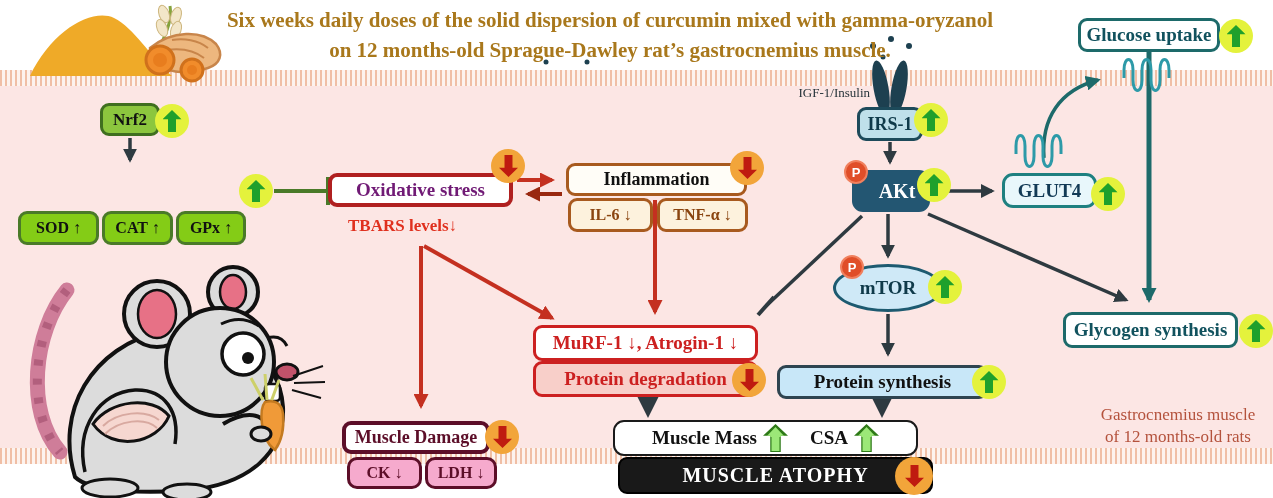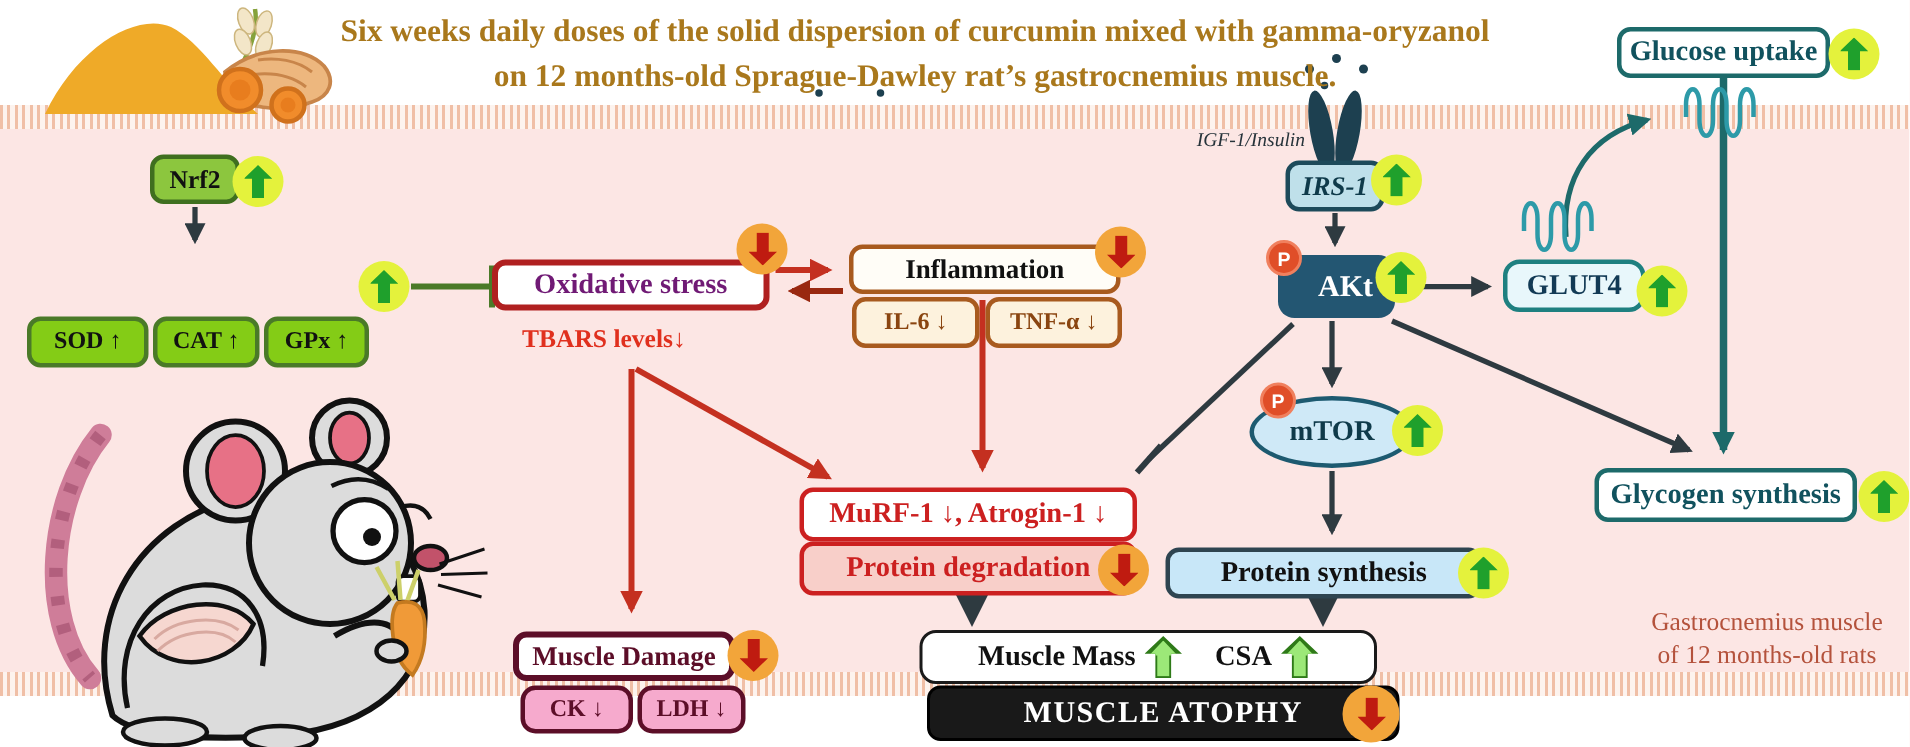--- a/index.html
+++ b/index.html
@@ -48,21 +48,21 @@
   .mmar-o{width:25px;height:28px;clip-path:polygon(50% 0%,100% 42%,71% 42%,71% 100%,29% 100%,29% 42%,0% 42%);
           background:#2e7a18;display:flex;align-items:flex-end;justify-content:center;}
   .mmar-i{width:19px;height:24px;clip-path:polygon(50% 0%,100% 42%,71% 42%,71% 100%,29% 100%,29% 42%,0% 42%);
           background:#9ce878;margin-bottom:1px;}
   
   .title{position:absolute;left:140px;top:5px;width:940px;text-align:center;color:#a9781c;
          font-weight:bold;font-size:21px;line-height:1.45;z-index:3;}
   .tbars{position:absolute;left:348px;top:216px;width:160px;color:#e0301e;font-weight:bold;
          font-size:17px;z-index:3;}
   .igf-label{position:absolute;left:788px;top:85px;width:82px;color:#26333a;font-size:13px;
-             z-index:3;text-align:right;font-style:italic;}
+             z-index:3;text-align:right;}
   .caption{position:absolute;left:1086px;top:404px;width:184px;text-align:center;color:#b4523c;
            font-size:17px;line-height:1.3;z-index:3;}
   svg.overlay{position:absolute;left:0;top:0;z-index:2;}
   svg.art{position:absolute;z-index:2;}
 </style>
 </head>
 <body>
 
 <div id="canvas">
 
@@ -253,21 +253,21 @@
   </div>
   <div class="box k2" style="left:618px;top:457px;width:315px;height:37px;">
       <span>MUSCLE ATOPHY</span>
     </div>
   <div class="badge down big" style="left:895px;top:457px;">
       <div class="ar"></div>
     </div>
 
   <div class="igf-label">IGF-1/Insulin</div>
 
-  <div class="box t1" style="left:857px;top:107px;width:66px;height:34px;font-style:italic;">
+  <div class="box t1" style="left:857px;top:107px;width:66px;height:34px;">
       <span>IRS-1</span>
     </div>
   <div class="badge up" style="left:914px;top:103px;">
       <div class="ar"></div>
     </div>
 
   <div class="box t2" style="left:852px;top:170px;width:78px;height:42px;padding-left:12px;">
       <span>AKt</span>
     </div>
   <div class="pbadge" style="left:844px;top:160px;">

